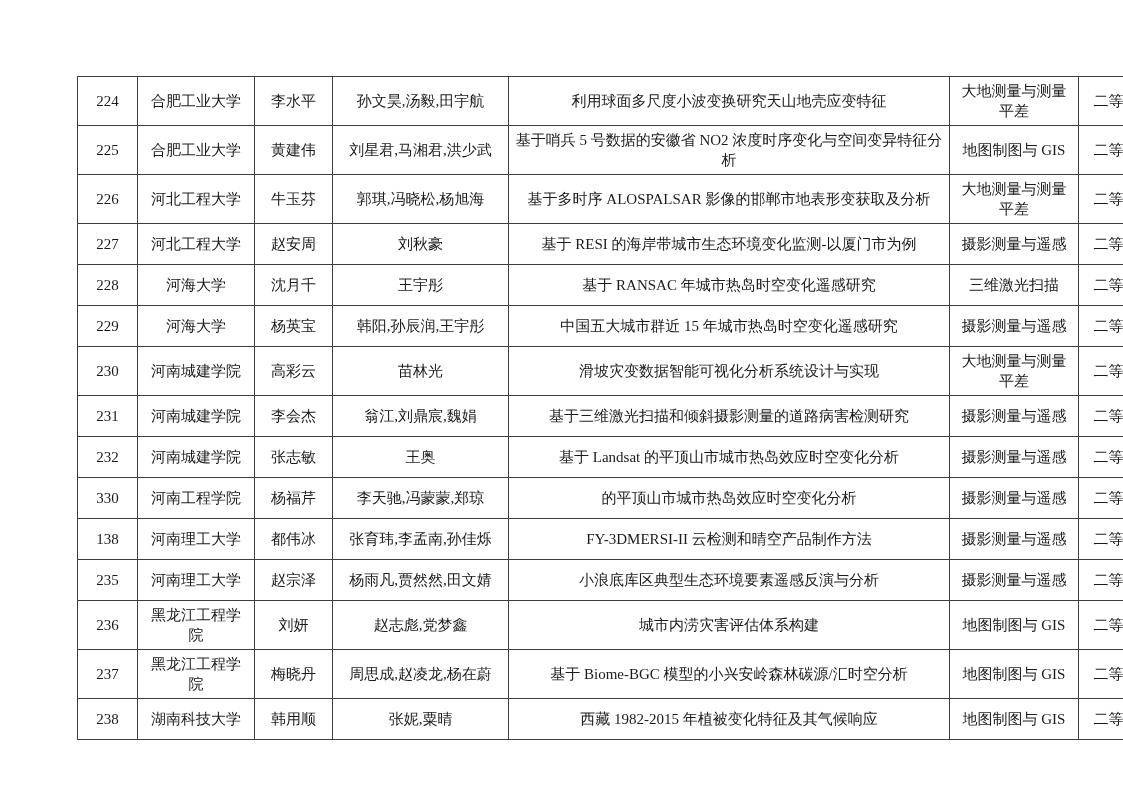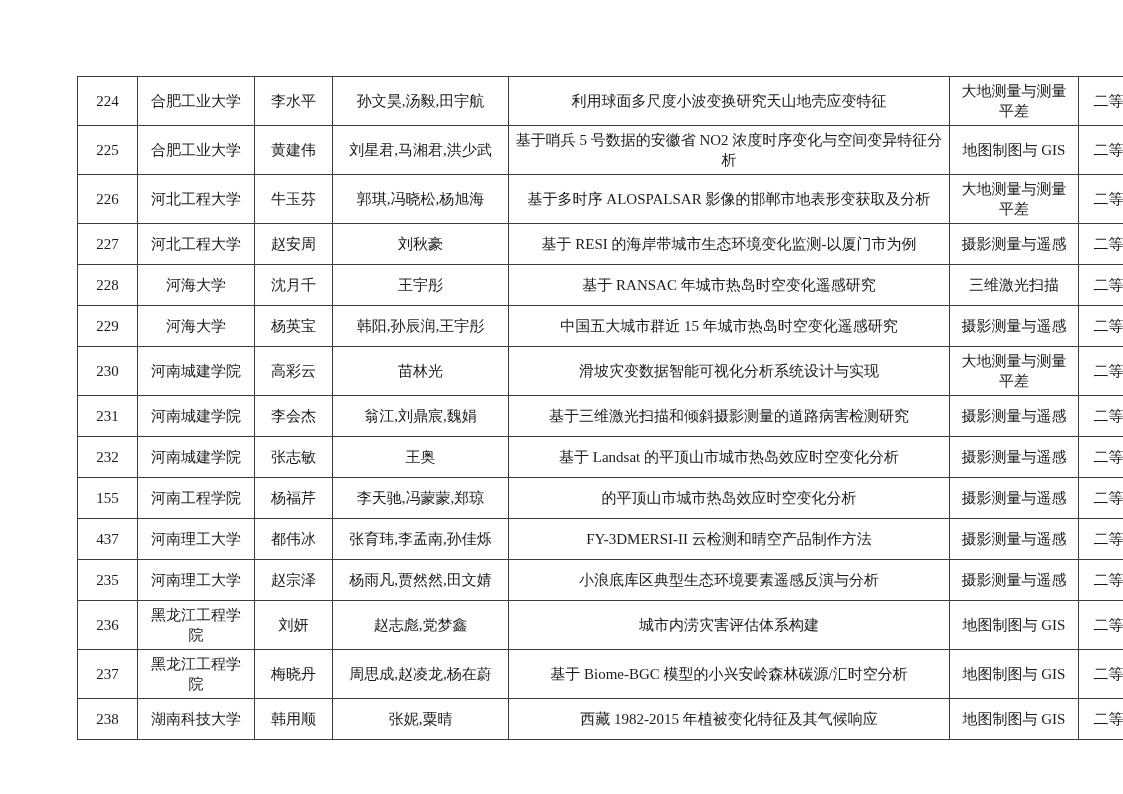--- a/index.html
+++ b/index.html
@@ -126,30 +126,30 @@
         <tr>
           <td class="col-no">232</td>
           <td class="col-university">河南城建学院</td>
           <td class="col-leader">张志敏</td>
           <td class="col-team">王奥</td>
           <td class="col-title">基于 Landsat 的平顶山市城市热岛效应时空变化分析</td>
           <td class="col-category">摄影测量与遥感</td>
           <td class="col-award">二等奖</td>
         </tr>
         <tr>
-          <td class="col-no">155</td>
+          <td class="col-no">330</td>
           <td class="col-university">河南工程学院</td>
           <td class="col-leader">杨福芹</td>
           <td class="col-team">李天驰,冯蒙蒙,郑琼</td>
           <td class="col-title">的平顶山市城市热岛效应时空变化分析</td>
           <td class="col-category">摄影测量与遥感</td>
           <td class="col-award">二等奖</td>
         </tr>
         <tr>
-          <td class="col-no">437</td>
+          <td class="col-no">138</td>
           <td class="col-university">河南理工大学</td>
           <td class="col-leader">都伟冰</td>
           <td class="col-team">张育玮,李孟南,孙佳烁</td>
           <td class="col-title">FY-3DMERSI-II 云检测和晴空产品制作方法</td>
           <td class="col-category">摄影测量与遥感</td>
           <td class="col-award">二等奖</td>
         </tr>
         <tr>
           <td class="col-no">235</td>
           <td class="col-university">河南理工大学</td>

